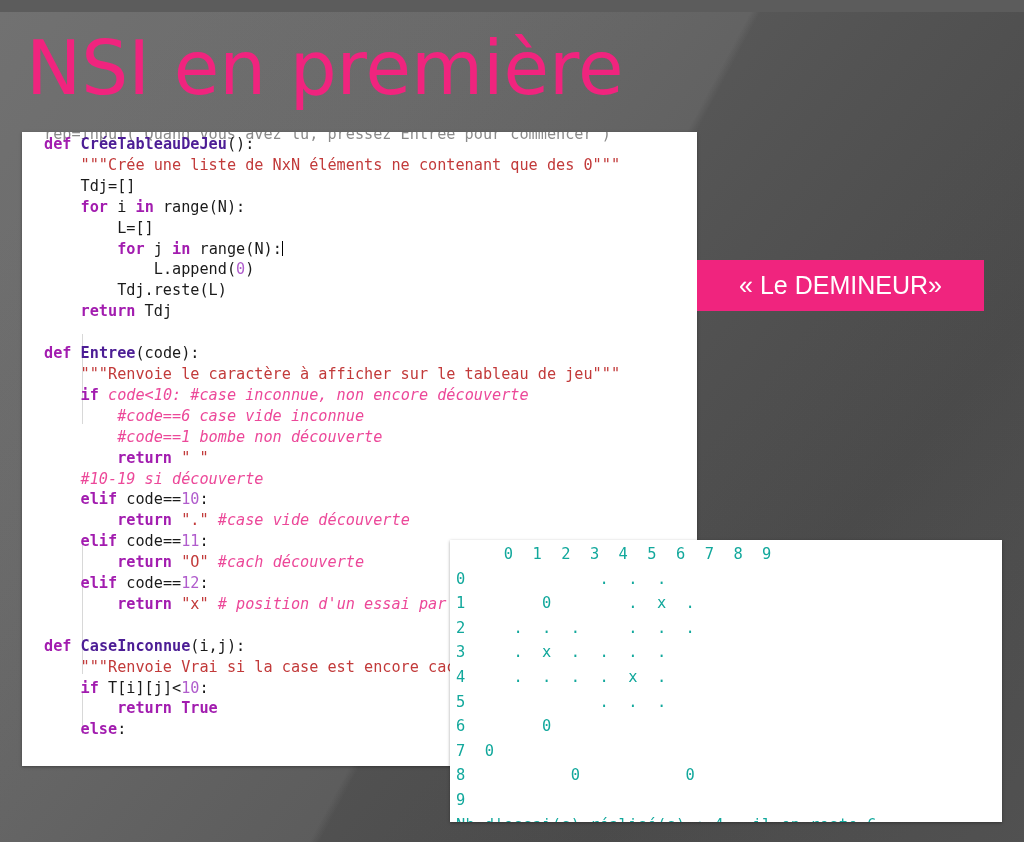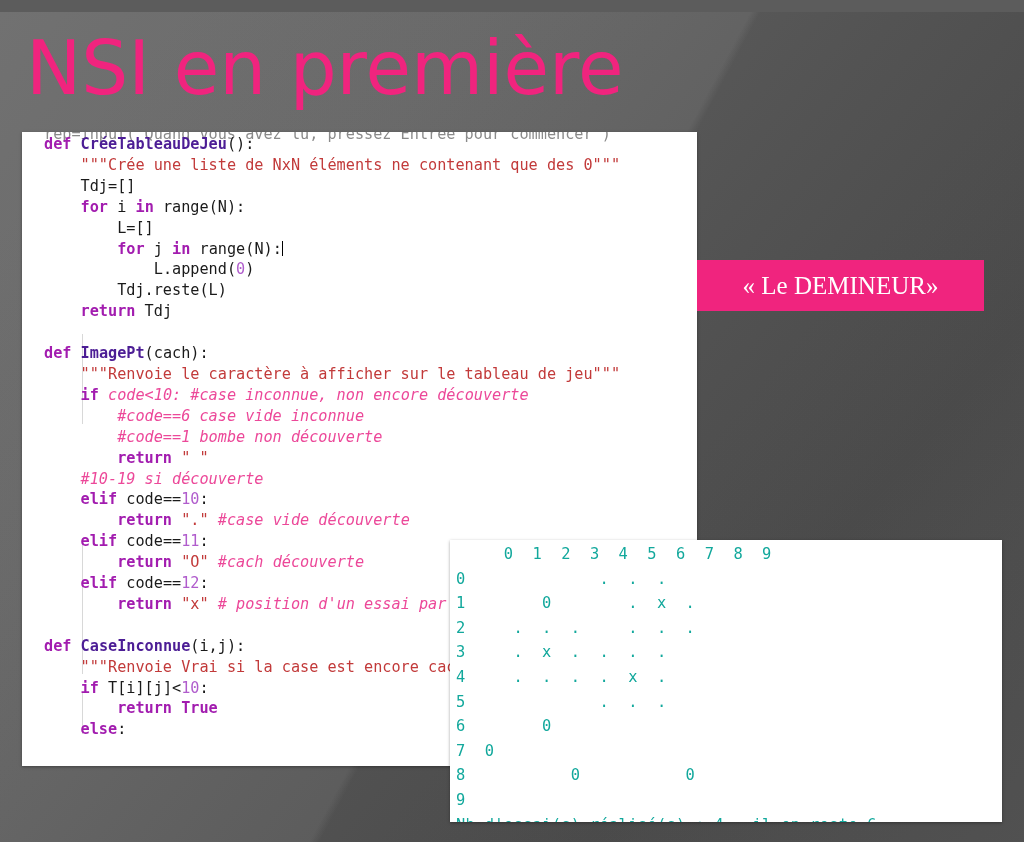--- a/index.html
+++ b/index.html
@@ -106,21 +106,21 @@
     position: absolute;
     left: 697px;
     top: 248px;
     width: 287px;
     height: 51px;
     background: #f0247e;
     color: #ffffff;
     font-size: 25px;
     line-height: 51px;
     text-align: center;
-    font-family: Liberation Serif, serif;
+    font-family: Liberation Sans, sans-serif;
     white-space: nowrap;
   }
 
   
   #right-caption {
     position: absolute;
     left: 713px;
     top: 390px;
     width: 300px;
     color: #ffffff;
@@ -170,21 +170,21 @@
     <pre id="code-text"><span class="kw">def</span> <span class="fn">CréeTableauDeJeu</span><span class="plain">():</span>
     <span class="doc">"""Crée une liste de NxN éléments ne contenant que des 0"""</span>
     <span class="plain">Tdj=[]</span>
     <span class="kw">for</span> <span class="plain">i</span> <span class="kw">in</span> <span class="plain">range(N):</span>
         <span class="plain">L=[]</span>
         <span class="kw">for</span> <span class="plain">j</span> <span class="kw">in</span> <span class="plain">range(N):</span><span class="caret"></span>
             <span class="plain">L.append(</span><span class="num">0</span><span class="plain">)</span>
         <span class="plain">Tdj.reste(L)</span>
     <span class="kw">return</span> <span class="plain">Tdj</span>
 
-<span class="kw">def</span> <span class="fn">ImagePt</span><span class="plain">(cach):</span>
+<span class="kw">def</span> <span class="fn">Entree</span><span class="plain">(code):</span>
     <span class="doc">"""Renvoie le caractère à afficher sur le tableau de jeu"""</span>
     <span class="kw">if</span> <span class="com">code&lt;10: #case inconnue, non encore découverte</span>
         <span class="com">#code==6 case vide inconnue</span>
         <span class="com">#code==1 bombe non découverte</span>
         <span class="kw">return</span> <span class="str">" "</span>
     <span class="com">#10-19 si découverte</span>
     <span class="kw">elif</span> <span class="plain">code==</span><span class="num">10</span><span class="plain">:</span>
         <span class="kw">return</span> <span class="str">"."</span> <span class="com">#case vide découverte</span>
     <span class="kw">elif</span> <span class="plain">code==</span><span class="num">11</span><span class="plain">:</span>
         <span class="kw">return</span> <span class="str">"O"</span> <span class="com">#cach découverte</span>

